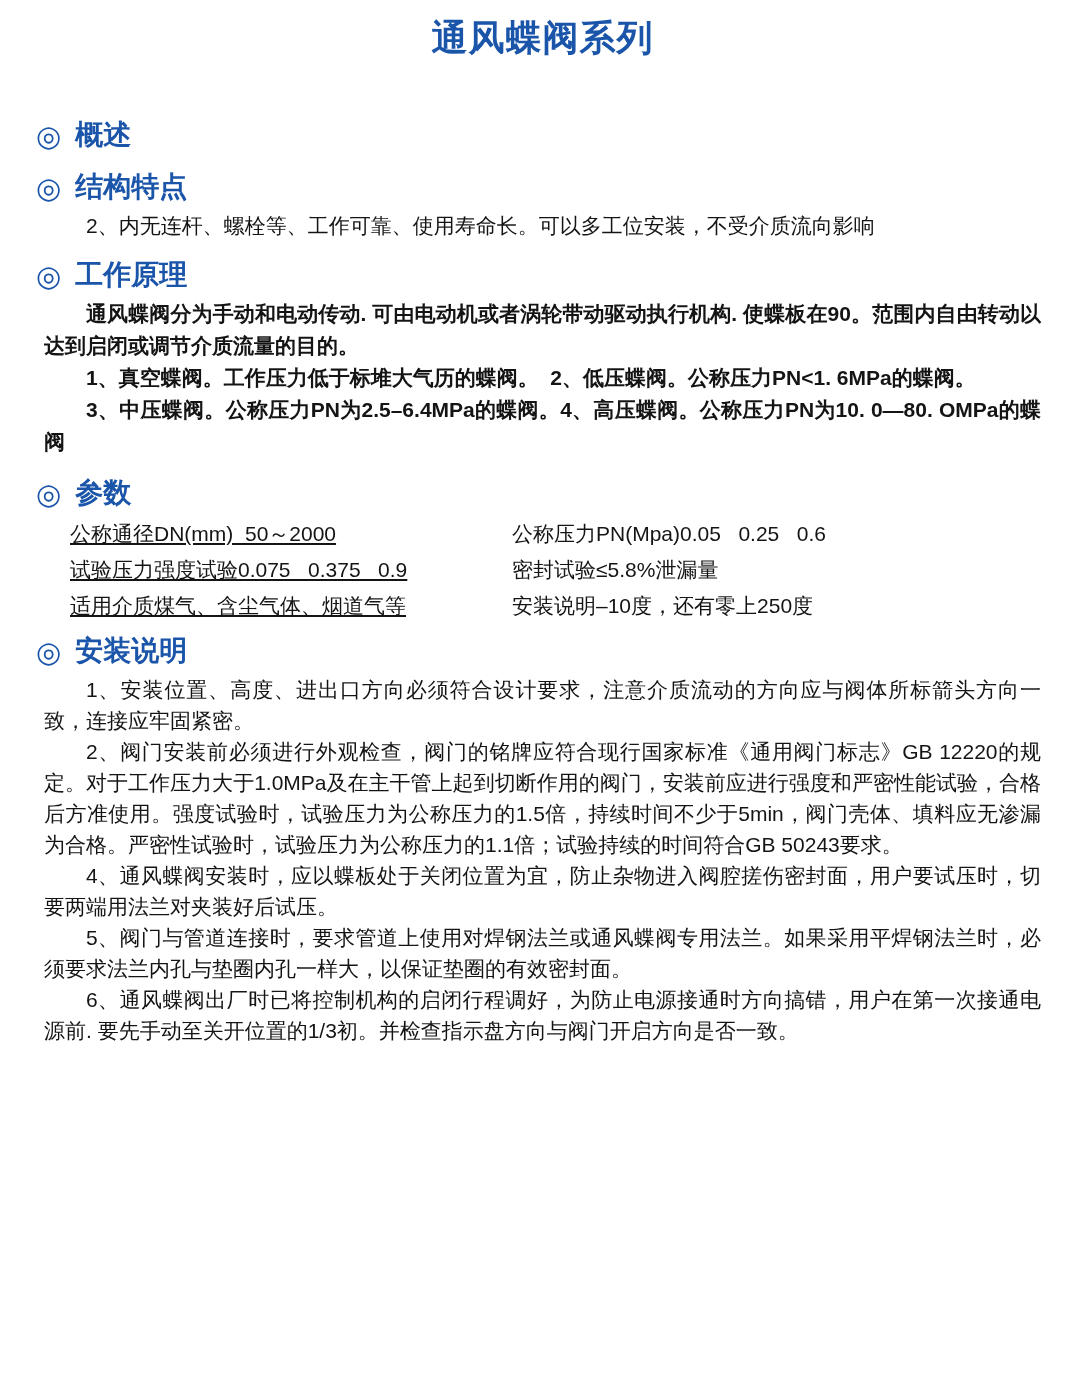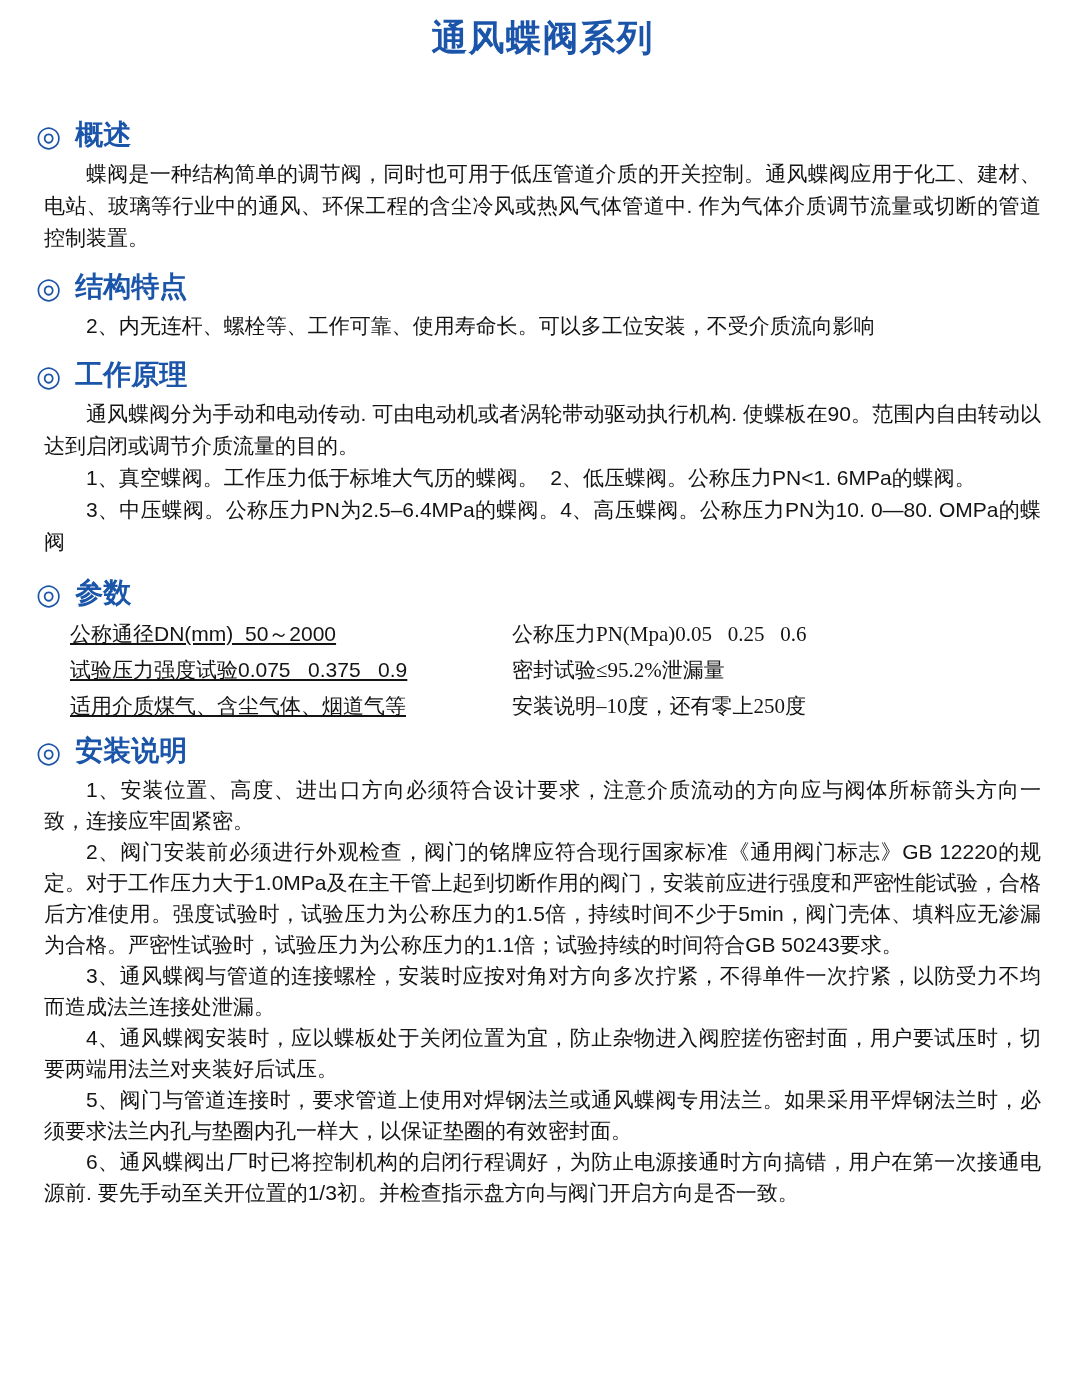--- a/index.html
+++ b/index.html
@@ -46,49 +46,48 @@
   .mt-param { margin-top: 16px; }
   .mt-inst  { margin-top: 8px; }
   .para {
     font-size: 21px;
     line-height: 32px;
     text-align: justify;
     white-space: pre-wrap;
     color: #141414;
   }
   .indent { text-indent: 2em; }
-  .principle .para { line-height: 32px; }
+  .principle .para { line-height: 32px; font-weight: bold; }
   .params {
     display: flex;
     margin-top: 2px;
   }
   .param-col { display: block; }
   .param-col.left  { width: 468px; padding-left: 26px; text-decoration: underline; }
-  .param-col.right { flex: 1; font-family: Liberation Serif, serif; }
+  .param-col.right { flex: 1; }
   .param-row {
     font-size: 21px;
     line-height: 36px;
     white-space: pre-wrap;
     text-align: left;
   }
   .install .para { line-height: 31px; }
 </style>
 </head>
 <body>
 
 <div class="page">
 
   <h1 class="doc-title">通风蝶阀系列</h1>
 
   <section class="section overview">
     <div class="sec-head mt-first">
       <span class="bullet">◎</span>
       <span class="sec-title">概述</span>
     </div>
-    <p class="para indent">蝶阀是一种结构简单的调节阀，同时也可用于低压管道介质的开关控制。通风蝶阀应用于化工、建材、电站、玻璃等行业中的通风、环保工程的含尘冷风或热风气体管道中. 作为气体介质调节流量或切断的管道控制装置。</p>
   </section>
 
   <section class="section structure">
     <div class="sec-head mt-mid">
       <span class="bullet">◎</span>
       <span class="sec-title">结构特点</span>
     </div>
     <p class="para indent">2、内无连杆、螺栓等、工作可靠、使用寿命长。可以多工位安装，不受介质流向影响</p>
   </section>
 
@@ -108,32 +107,31 @@
       <span class="sec-title">参数</span>
     </div>
     <div class="params">
       <div class="param-col left">
         <div class="param-row">公称通径DN(mm)  50～2000</div>
         <div class="param-row">试验压力强度试验0.075   0.375   0.9</div>
         <div class="param-row">适用介质煤气、含尘气体、烟道气等</div>
       </div>
       <div class="param-col right">
         <div class="param-row">公称压力PN(Mpa)0.05   0.25   0.6</div>
-        <div class="param-row">密封试验≤95.2%泄漏量</div>
+        <div class="param-row">密封试验≤5.8%泄漏量</div>
         <div class="param-row">安装说明–10度，还有零上250度</div>
       </div>
     </div>
   </section>
 
   <section class="section install">
     <div class="sec-head mt-inst">
       <span class="bullet">◎</span>
       <span class="sec-title">安装说明</span>
     </div>
     <p class="para indent">1、安装位置、高度、进出口方向必须符合设计要求，注意介质流动的方向应与阀体所标箭头方向一致，连接应牢固紧密。</p>
     <p class="para indent">2、阀门安装前必须进行外观检查，阀门的铭牌应符合现行国家标准《通用阀门标志》GB 12220的规定。对于工作压力大于1.0MPa及在主干管上起到切断作用的阀门，安装前应进行强度和严密性能试验，合格后方准使用。强度试验时，试验压力为公称压力的1.5倍，持续时间不少于5min，阀门壳体、填料应无渗漏为合格。严密性试验时，试验压力为公称压力的1.1倍；试验持续的时间符合GB 50243要求。</p>
-    <p class="para indent">3、通风蝶阀与管道的连接螺栓，安装时应按对角对方向多次拧紧，不得单件一次拧紧，以防受力不均而造成法兰连接处泄漏。</p>
     <p class="para indent">4、通风蝶阀安装时，应以蝶板处于关闭位置为宜，防止杂物进入阀腔搓伤密封面，用户要试压时，切要两端用法兰对夹装好后试压。</p>
     <p class="para indent">5、阀门与管道连接时，要求管道上使用对焊钢法兰或通风蝶阀专用法兰。如果采用平焊钢法兰时，必须要求法兰内孔与垫圈内孔一样大，以保证垫圈的有效密封面。</p>
     <p class="para indent">6、通风蝶阀出厂时已将控制机构的启闭行程调好，为防止电源接通时方向搞错，用户在第一次接通电源前. 要先手动至关开位置的1/3初。并检查指示盘方向与阀门开启方向是否一致。</p>
   </section>
 
 </div>
 
 </body></html>

